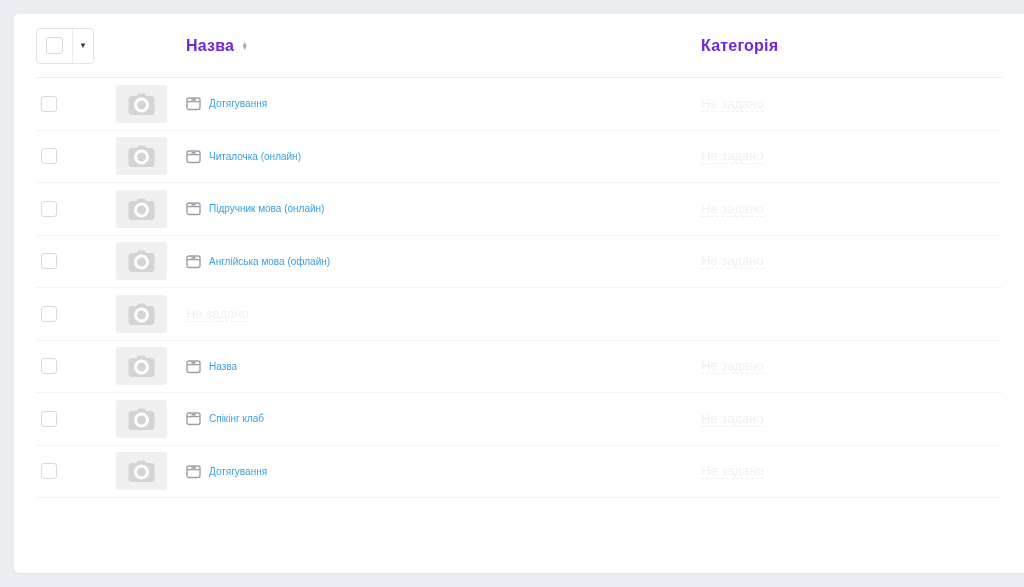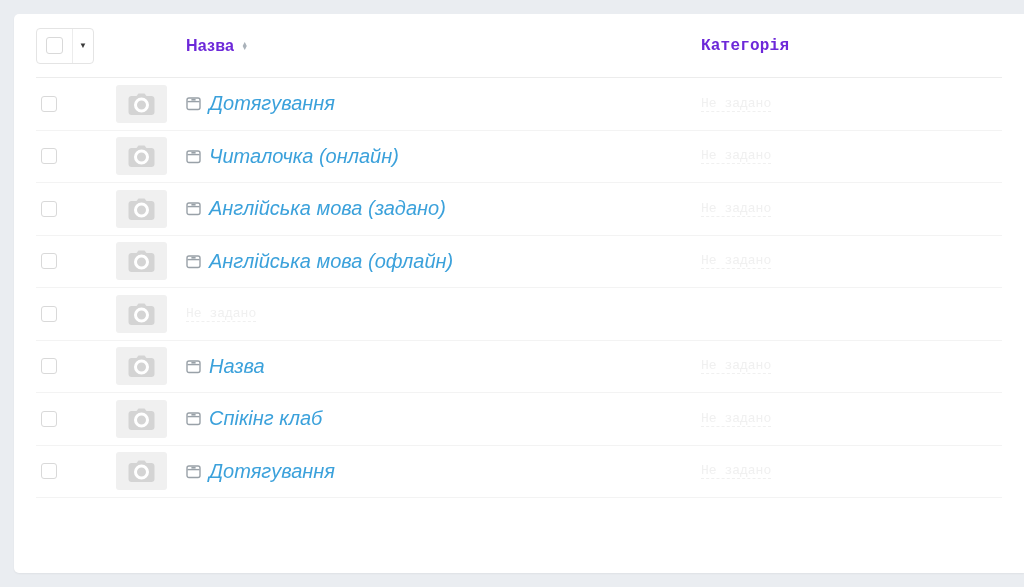--- a/index.html
+++ b/index.html
@@ -21,21 +21,21 @@
   
   .thead {
     display: flex;
     align-items: center;
     height: 64px;
     border-bottom: 1px solid #ececec;
   }
   .col-check { width: 80px; flex: none; display: flex; align-items: center; }
   .col-photo { width: 70px; flex: none; display: flex; align-items: center; justify-content: flex-start; }
   .col-name  { width: 515px; flex: none; display: flex; align-items: center; }
-  .col-category { flex: 1; display: flex; align-items: center; font-family: Liberation Mono, monospace; }
+  .col-category { flex: 1; display: flex; align-items: center; }
 
   .select-all-combo {
     display: flex;
     align-items: stretch;
     border: 1px solid #e4e4e4;
     border-radius: 4px;
     background: #fff;
     height: 36px;
     cursor: pointer;
   }
@@ -92,25 +92,24 @@
     display: flex; align-items: center; justify-content: center;
     cursor: pointer;
   }
   .type-icon {
     width: 15px; height: 15px;
     flex: none;
     margin-right: 8px;
     display: inline-flex;
   }
   .row-link {
-    font-size: 20px;
+    font-size: 10px;
     color: #3ba1db;
     text-decoration: none;
     cursor: pointer;
-    font-style: italic;
   }
   .category-placeholder {
     font-size: 13px;
     color: #f0f0f0;
     border-bottom: 1px dashed #f0f0f0;
     cursor: pointer;
   }
 </style>
 </head>
 <body>
@@ -210,21 +209,21 @@
       </div>
     </div>
     <div class="col-name">
       <span class="type-icon">
         <svg width="15" height="15" viewBox="0 0 15 15">
           <rect x="1" y="2" width="13" height="11.5" rx="2" fill="none" stroke="#99a1a8" stroke-width="1.4"></rect>
           <line x1="1.4" y1="5.6" x2="13.6" y2="5.6" stroke="#99a1a8" stroke-width="1.4"></line>
           <rect x="5.4" y="2.9" width="4.2" height="1.7" fill="#99a1a8"></rect>
         </svg>
       </span>
-      <a class="row-link">Англійська мова (задано)</a>
+      <a class="row-link">Підручник мова (онлайн)</a>
     </div>
     <div class="col-category">
       <span class="category-placeholder">Не задано</span>
     </div>
   </div>
 
   <div class="row">
     <div class="col-check">
       <span class="checkbox"></span>
     </div>

